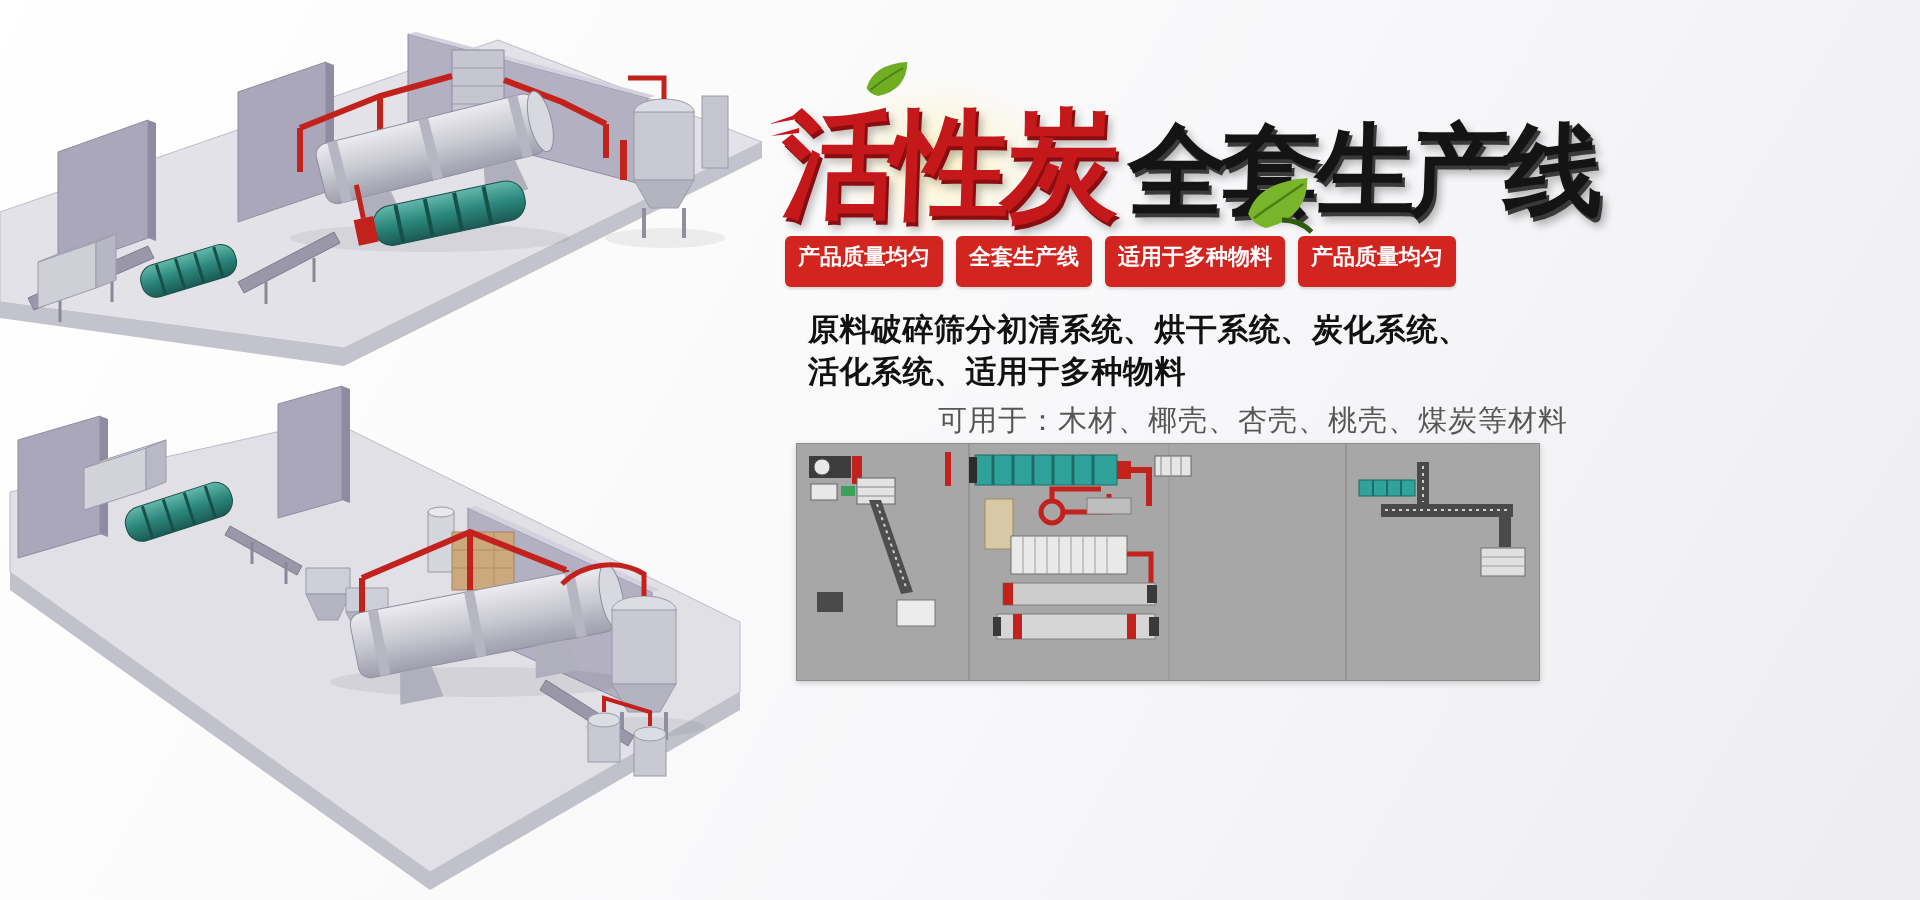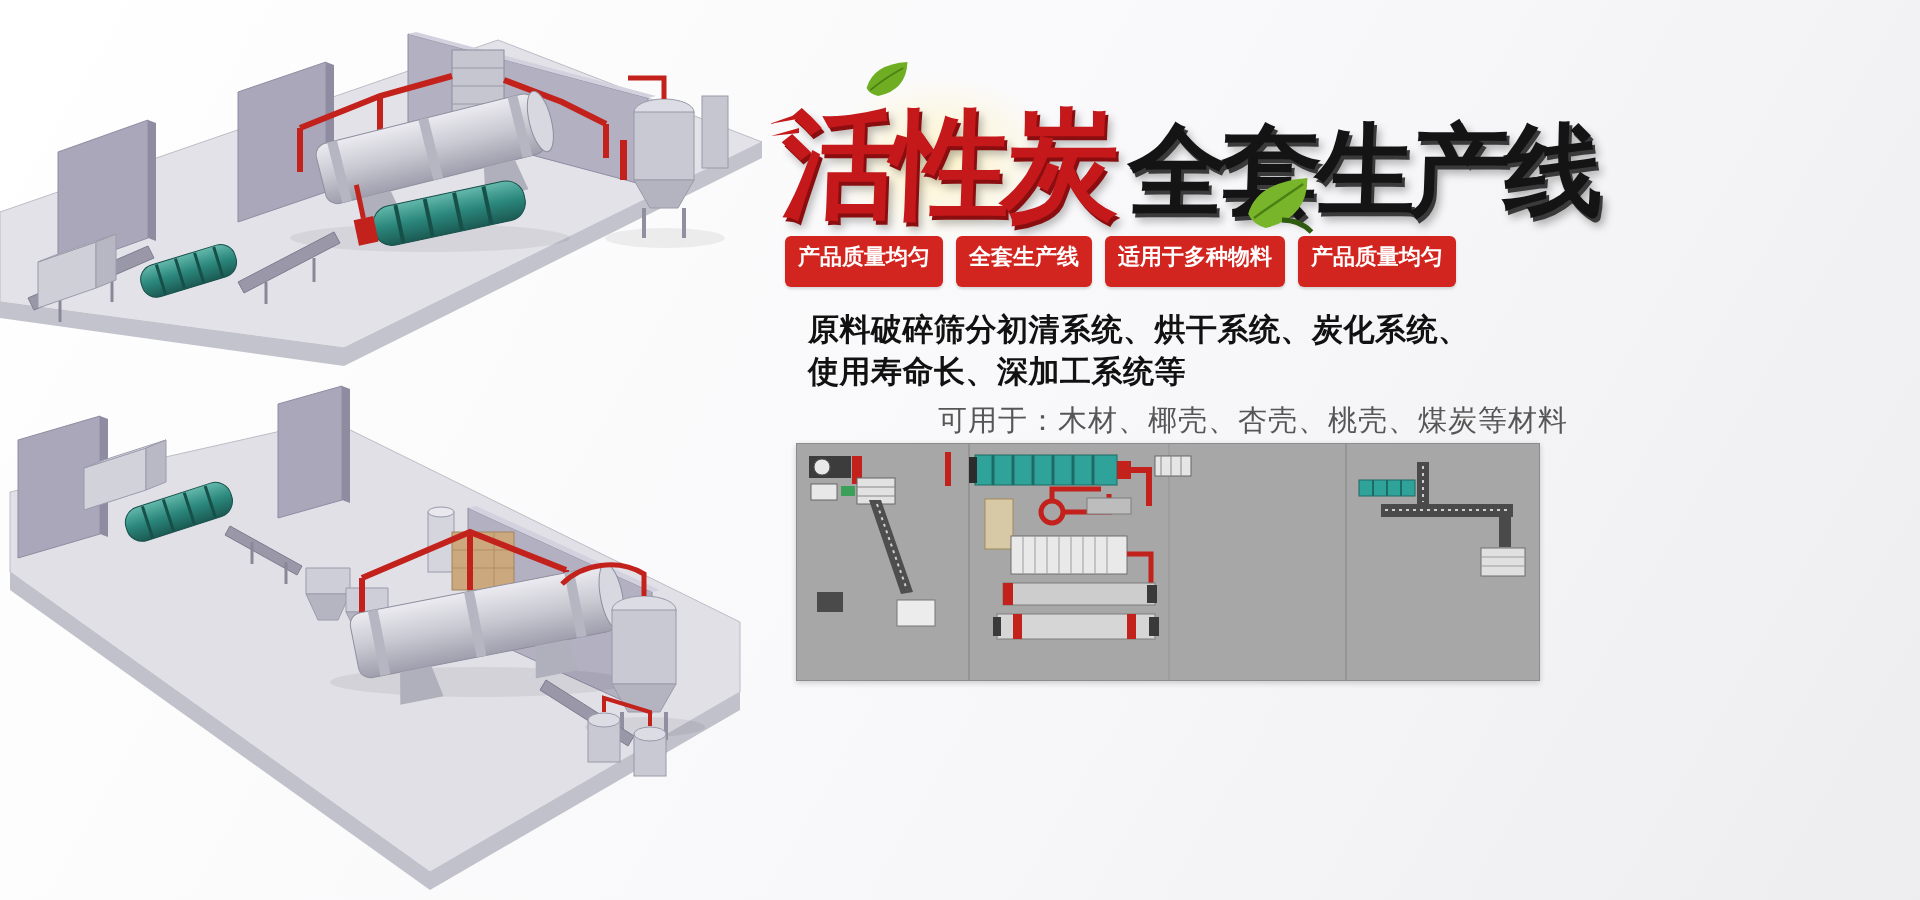--- a/index.html
+++ b/index.html
@@ -285,21 +285,21 @@
 
   <div class="badges">
     <div class="badge">产品质量均匀</div>
     <div class="badge">全套生产线</div>
     <div class="badge">适用于多种物料</div>
     <div class="badge">产品质量均匀</div>
   </div>
 
   <div class="desc">
     <div class="desc-line">原料破碎筛分初清系统、烘干系统、炭化系统、</div>
-    <div class="desc-line">使用寿命长、深加工系统等</div>
+    <div class="desc-line">活化系统、适用于多种物料</div>
     <div class="desc-materials">可用于：木材、椰壳、杏壳、桃壳、煤炭等材料</div>
   </div>
 
   <div class="schematic">
     <svg width="742" height="236" viewBox="0 0 742 236">
       <rect x="0" y="0" width="742" height="236" fill="#a7a7a7"></rect>
       <line x1="172" y1="0" x2="172" y2="236" stroke="#949494" stroke-width="2"></line>
       <line x1="372" y1="0" x2="372" y2="236" stroke="#9b9b9b" stroke-width="1.5"></line>
       <line x1="549" y1="0" x2="549" y2="236" stroke="#949494" stroke-width="2"></line>
 

